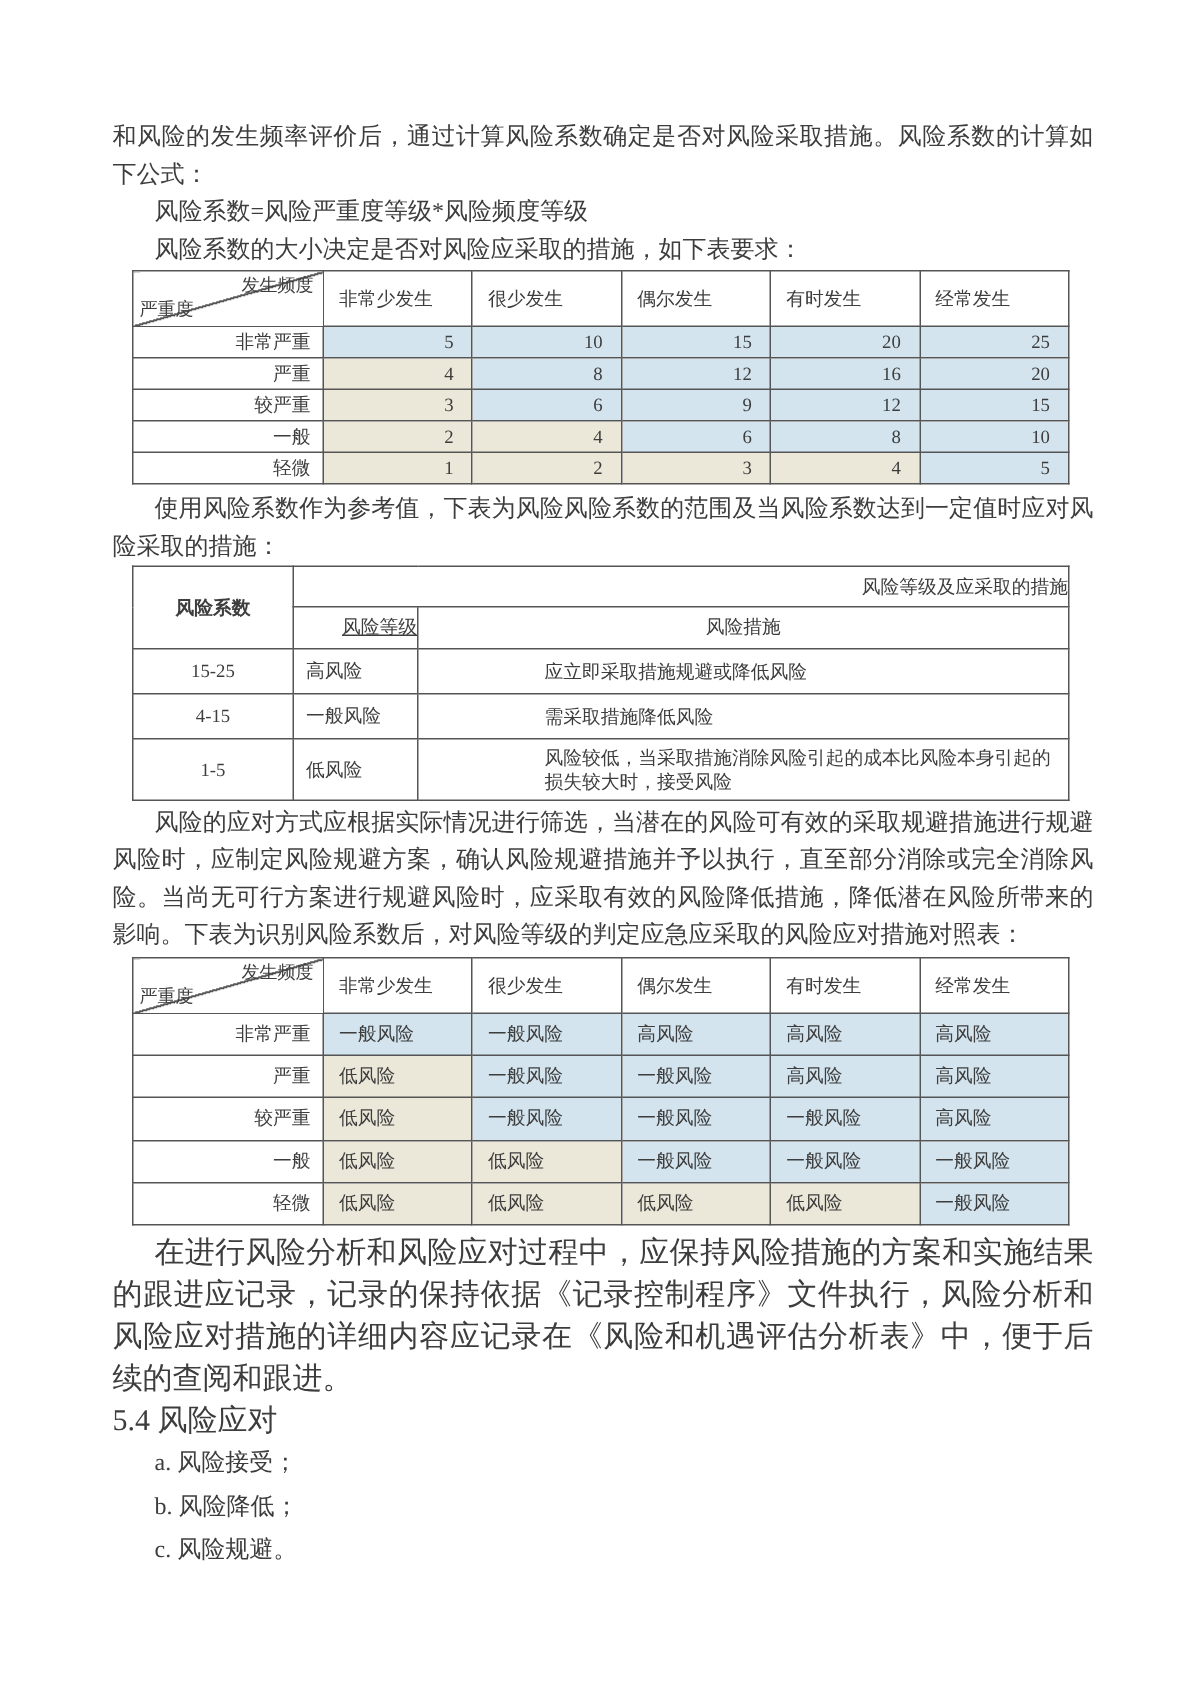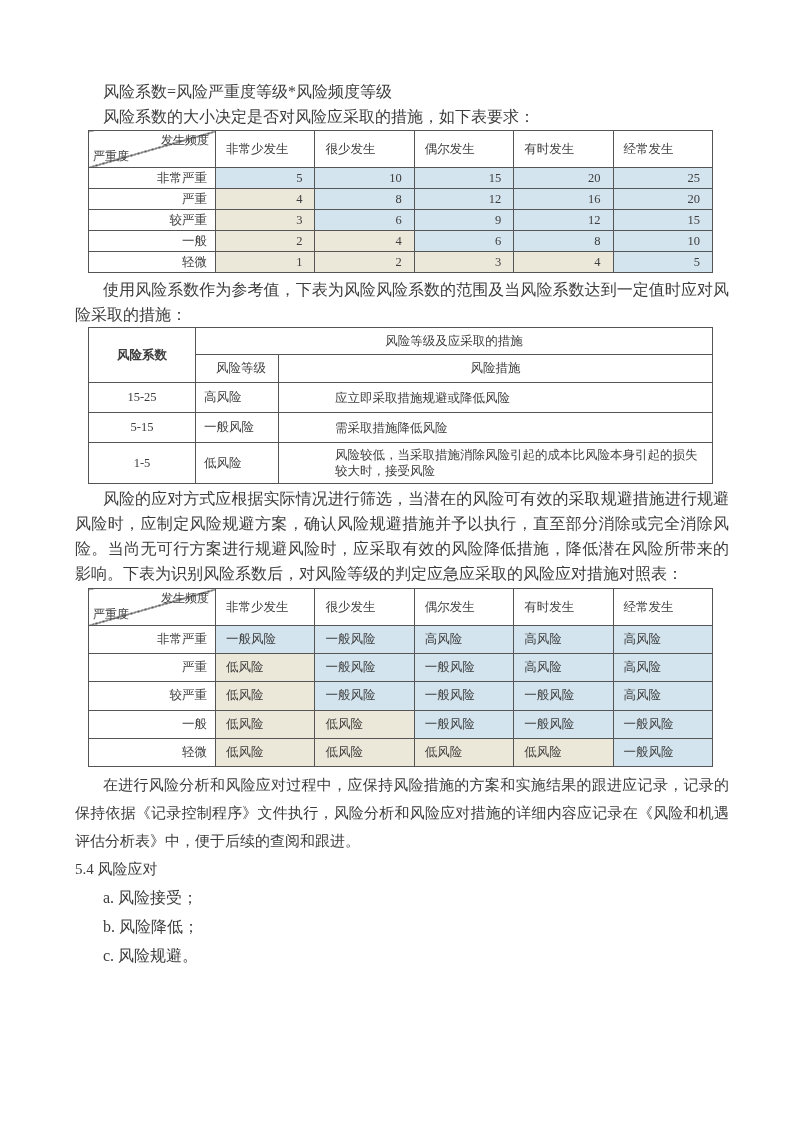--- a/index.html
+++ b/index.html
@@ -6,21 +6,21 @@
   body {
     width: 800px; height: 1130px;
     background: #ffffff;
     font-family: "Liberation Serif", "DejaVu Serif", serif;
     color: var(--text, #3d3d3d);
     overflow: hidden;
   }
   .page { padding: 79px 71px 0 75px; }
 
   .bt  { font-size: 16px; line-height: 25px; text-align: justify; margin: 0; }
-  .bt2 { font-size: 15px; line-height: 28px; text-align: justify; margin: 0; }
+  .bt2 { font-size: 20px; line-height: 28px; text-align: justify; margin: 0; }
   .indent { text-indent: 28px; }
   .list-item { font-size: 16px; line-height: 29px; margin: 0; text-indent: 28px; }
 
   table.grid {
     border-collapse: collapse; table-layout: fixed;
     width: 624px; margin-left: 13px;
     font-size: 12.5px;
   }
   table.grid th, table.grid td {
     border: 1px solid var(--border, #555);
@@ -52,37 +52,38 @@
   }
   .diag .d-top { position: absolute; top: 1px;  right: 6px; }
   .diag .d-bot { position: absolute; bottom: 2px; left: 4px; text-align: center; }
 
   
   .t-measures .h1 { height: 27px; }
   .t-measures .h2 { height: 28px; }
   .t-measures .r-std  { height: 30px; }
   .t-measures .r-tall { height: 41px; }
   .t-measures th.coef-h   { text-align: center; font-weight: bold; }
-  .t-measures th.span-h   { text-align: center; }
-  .t-measures th.sub-level{ text-align: center; padding-left: 8px; }
+  .t-measures th.span-h   { text-align: right; }
+  .t-measures th.sub-level{ text-align: right; padding-left: 8px; text-decoration: underline; }
   .t-measures th.sub-measure { text-align: center; }
   .t-measures td.range { text-align: center; }
   .t-measures td.level { text-align: left; padding-left: 8px; }
   .t-measures td.measure {
-    text-align: left; padding-left: 56px; padding-right: 8px; line-height: 16px;
+    text-align: left; padding-left: 84px; padding-right: 8px; line-height: 16px;
   }
 
   .mt1 { margin-top: 1px; }  .mt2 { margin-top: 2px; }
   .mt4 { margin-top: 4px; }  .mt6 { margin-top: 4px; }
 </style>
 </head>
 <body>
 
 <div class="page">
 
+  <p class="bt">和风险的发生频率评价后，通过计算风险系数确定是否对风险采取措施。风险系数的计算如下公式：</p>
   <p class="bt indent">风险系数=风险严重度等级*风险频度等级</p>
   <p class="bt indent">风险系数的大小决定是否对风险应采取的措施，如下表要求：</p>
 
   <table class="grid t-matrix t1 mt1">
     <colgroup>
       <col style="width:127px">
         <col style="width:99.4px">
         <col style="width:99.4px">
       <col style="width:99.4px">
         <col style="width:99.4px">
@@ -163,21 +164,21 @@
         <th class="sub-measure">风险措施</th>
       </tr>
     </thead>
     <tbody>
       <tr class="r-std">
         <td class="range">15-25</td>
         <td class="level">高风险</td>
         <td class="measure">应立即采取措施规避或降低风险</td>
       </tr>
       <tr class="r-std">
-        <td class="range">5-15</td>
+        <td class="range">4-15</td>
         <td class="level">一般风险</td>
         <td class="measure">需采取措施降低风险</td>
       </tr>
       <tr class="r-tall">
         <td class="range">1-5</td>
         <td class="level">低风险</td>
         <td class="measure">风险较低，当采取措施消除风险引起的成本比风险本身引起的损失较大时，接受风险</td>
       </tr>
     </tbody>
   </table>

